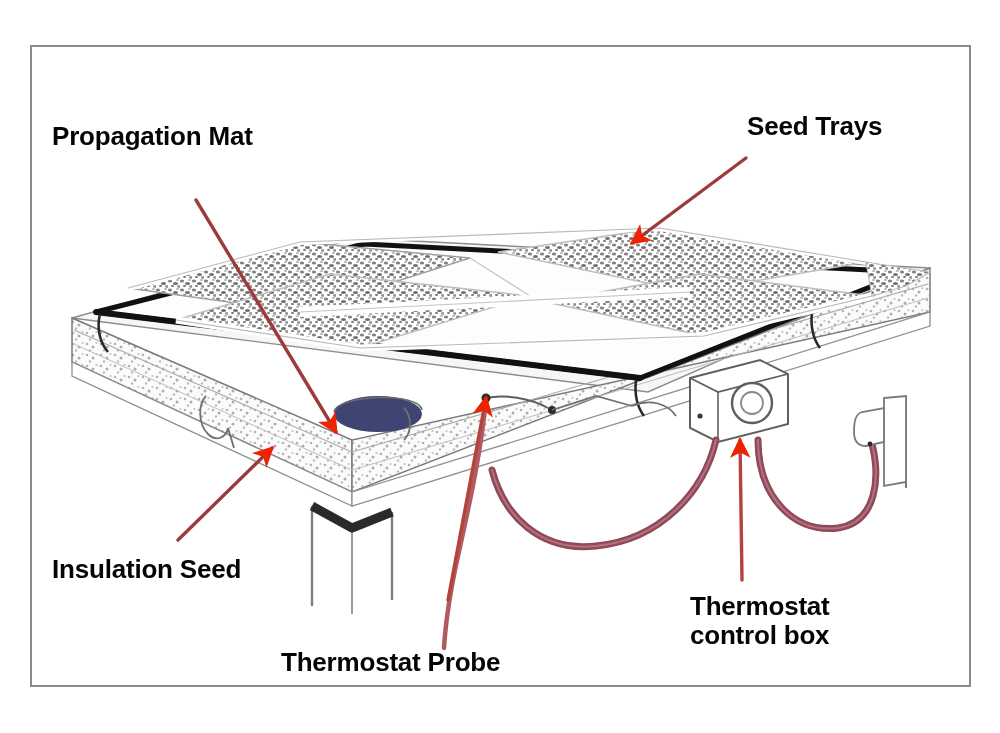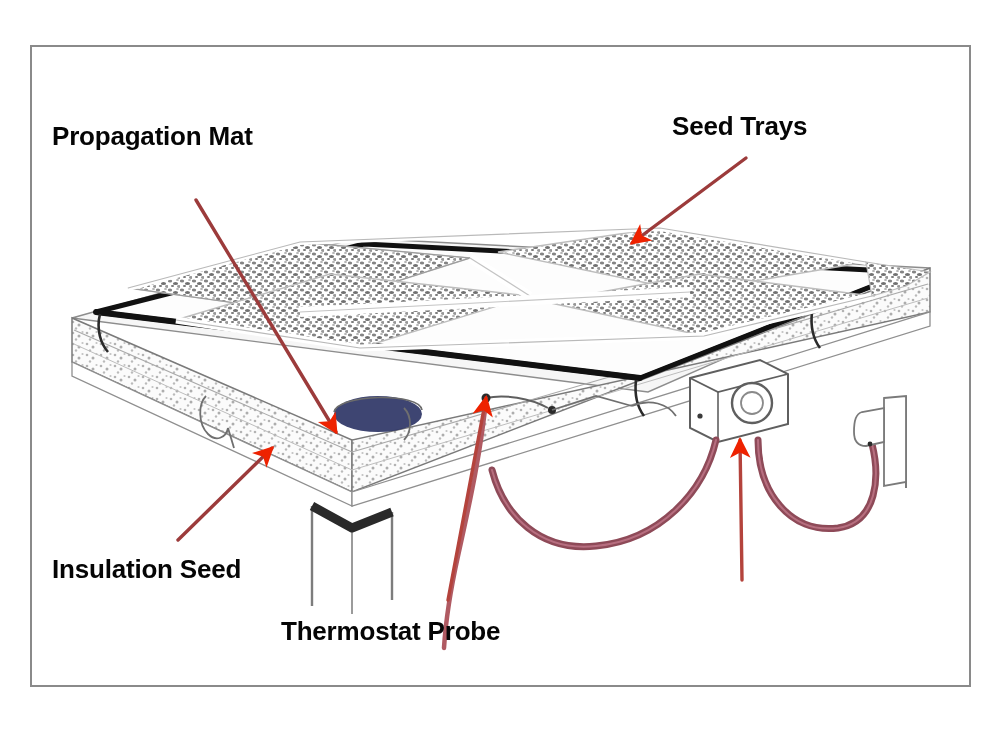--- a/index.html
+++ b/index.html
@@ -41,23 +41,23 @@
     position: absolute;
     font-family: "Liberation Sans", sans-serif;
     font-weight: bold;
     font-size: 26px;
     line-height: 1.12;
     color: #050505;
     letter-spacing: -0.2px;
     white-space: pre;
   }
   #label-propagation-mat { left: 52px;  top: 122px; }
-  #label-seed-trays      { left: 672px; top: 112px; }
+  #label-seed-trays      { left: 747px; top: 112px; }
   #label-insulation      { left: 52px;  top: 555px; }
-  #label-probe           { left: 281px; top: 617px; }
+  #label-probe           { left: 281px; top: 648px; }
   #label-control-box     { left: 690px; top: 592px; }
 </style>
 </head>
 <body>
 
 <div id="diagram-root">
 
   <div id="frame-border"></div>
 
   <svg id="illustration-svg" viewBox="0 0 1000 733" xmlns="http://www.w3.org/2000/svg">
@@ -214,14 +214,15 @@
   </svg>
 
   <div class="callout-label" id="label-propagation-mat">Propagation Mat</div>
 
   <div class="callout-label" id="label-seed-trays">Seed Trays</div>
 
   <div class="callout-label" id="label-insulation">Insulation Seed</div>
 
   <div class="callout-label" id="label-probe">Thermostat Probe</div>
 
+  <div class="callout-label" id="label-control-box"><span>Thermostat</span><br><span>control box</span></div>
 
 </div>
 
 </body></html>

